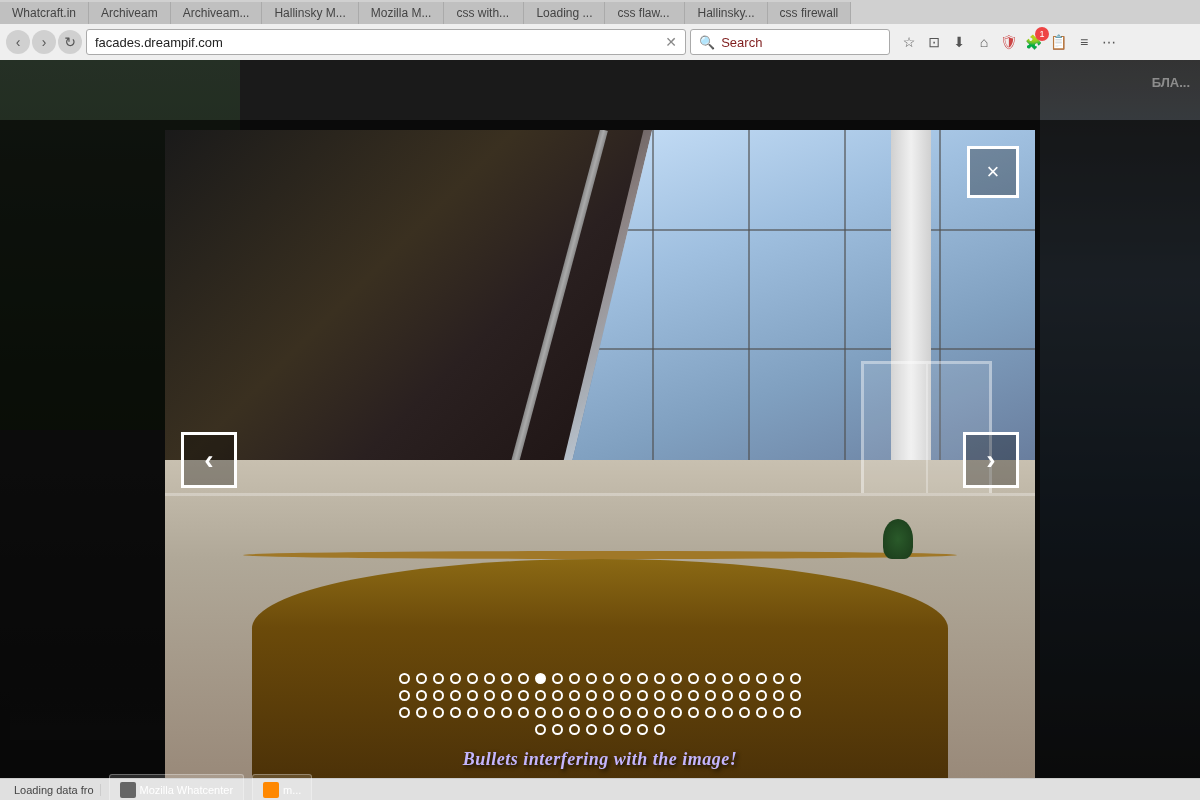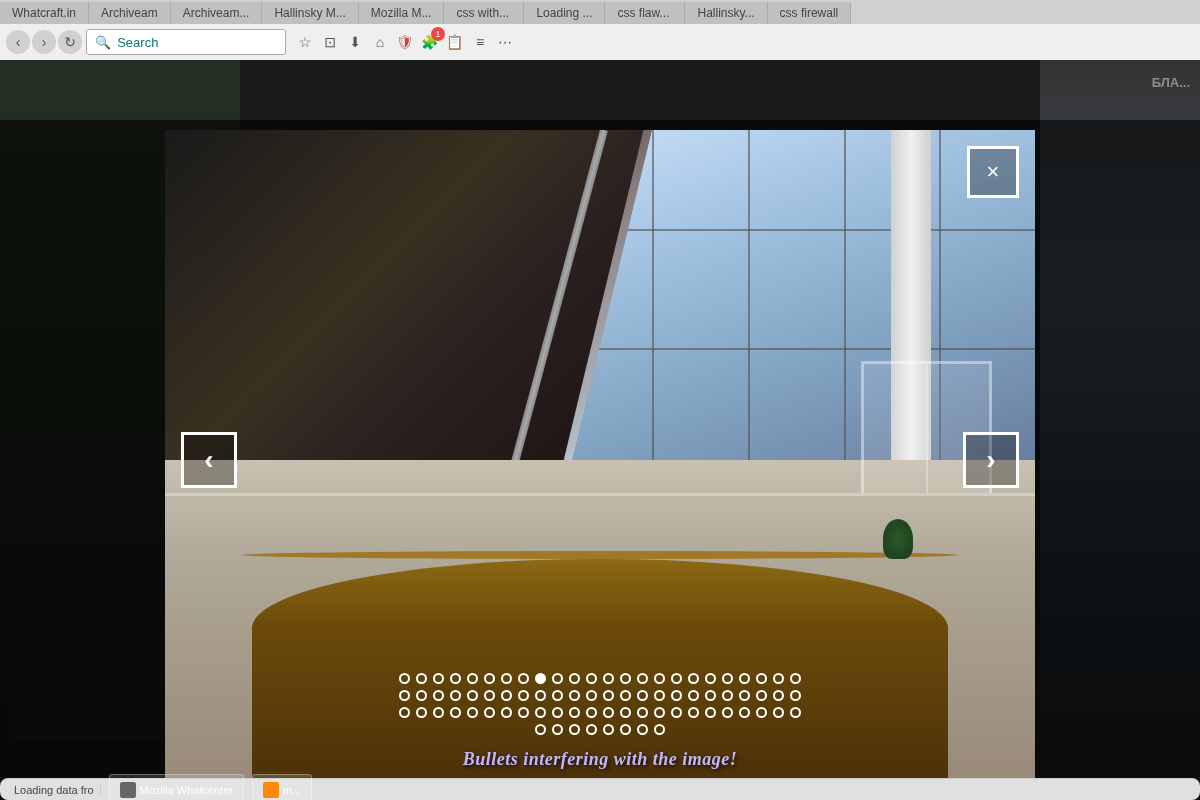--- a/index.html
+++ b/index.html
@@ -356,21 +356,20 @@
       height: 22px;
       background: #e0e0e0;
       display: flex;
       align-items: center;
       padding: 0 8px;
       font-size: 11px;
       color: #444;
       border-top: 1px solid #ccc;
       z-index: 100;
       gap: 8px;
-      border-radius: 8px;
     }
 
     .status-item {
       padding: 0 6px;
       border-right: 1px solid #ccc;
     }
 
     .taskbar-btn {
       height: 32px;
       padding: 0 10px;
@@ -453,24 +452,28 @@
     <div class="tab">css firewall</div>
   </div>
 
   <div class="address-bar-row">
     <div class="nav-buttons">
       <button class="nav-btn">‹</button>
       <button class="nav-btn">›</button>
       <button class="nav-btn">↻</button>
     </div>
 
+    <div class="address-box">
+      <span>facades.dreampif.com</span>
+      <span class="address-close">✕</span>
+    </div>
 
     <div class="search-box">
       <span>🔍</span>
-      <span style="color:#0f766e;font-size:13px;">Search</span>
+      <span style="color:#7f1d1d;font-size:13px;">Search</span>
     </div>
 
     <div class="toolbar-icons">
       <div class="toolbar-icon">☆</div>
       <div class="toolbar-icon">⊡</div>
       <div class="toolbar-icon">⬇</div>
       <div class="toolbar-icon">⌂</div>
       <div class="icon-wrapper">
         <div class="toolbar-icon" style="color:#c44;">🛡</div>
       </div>

